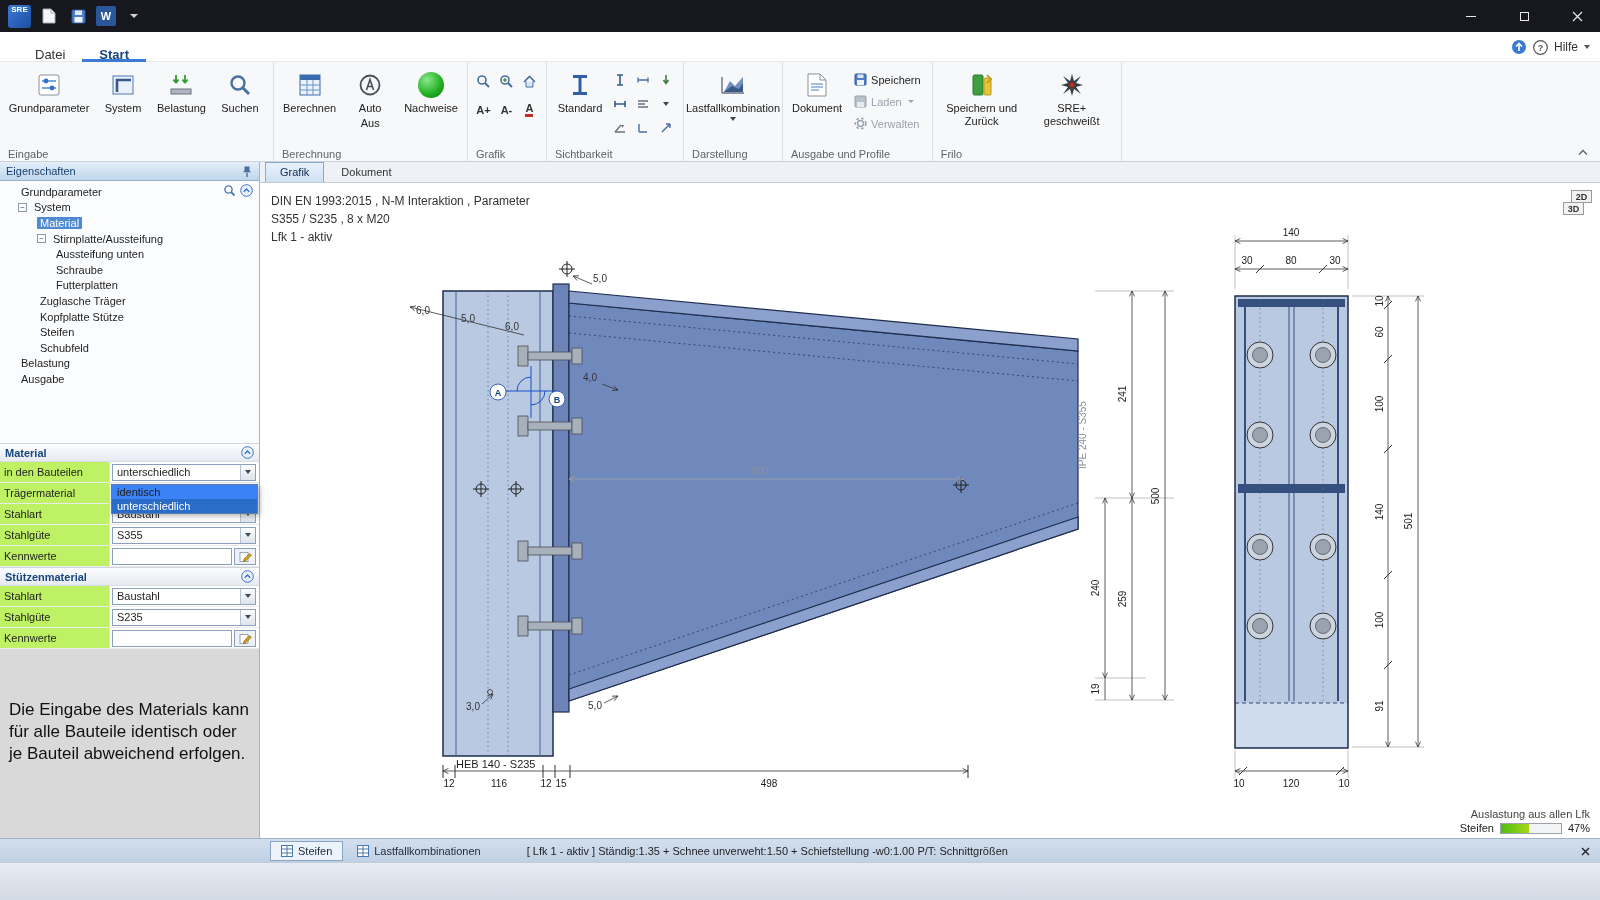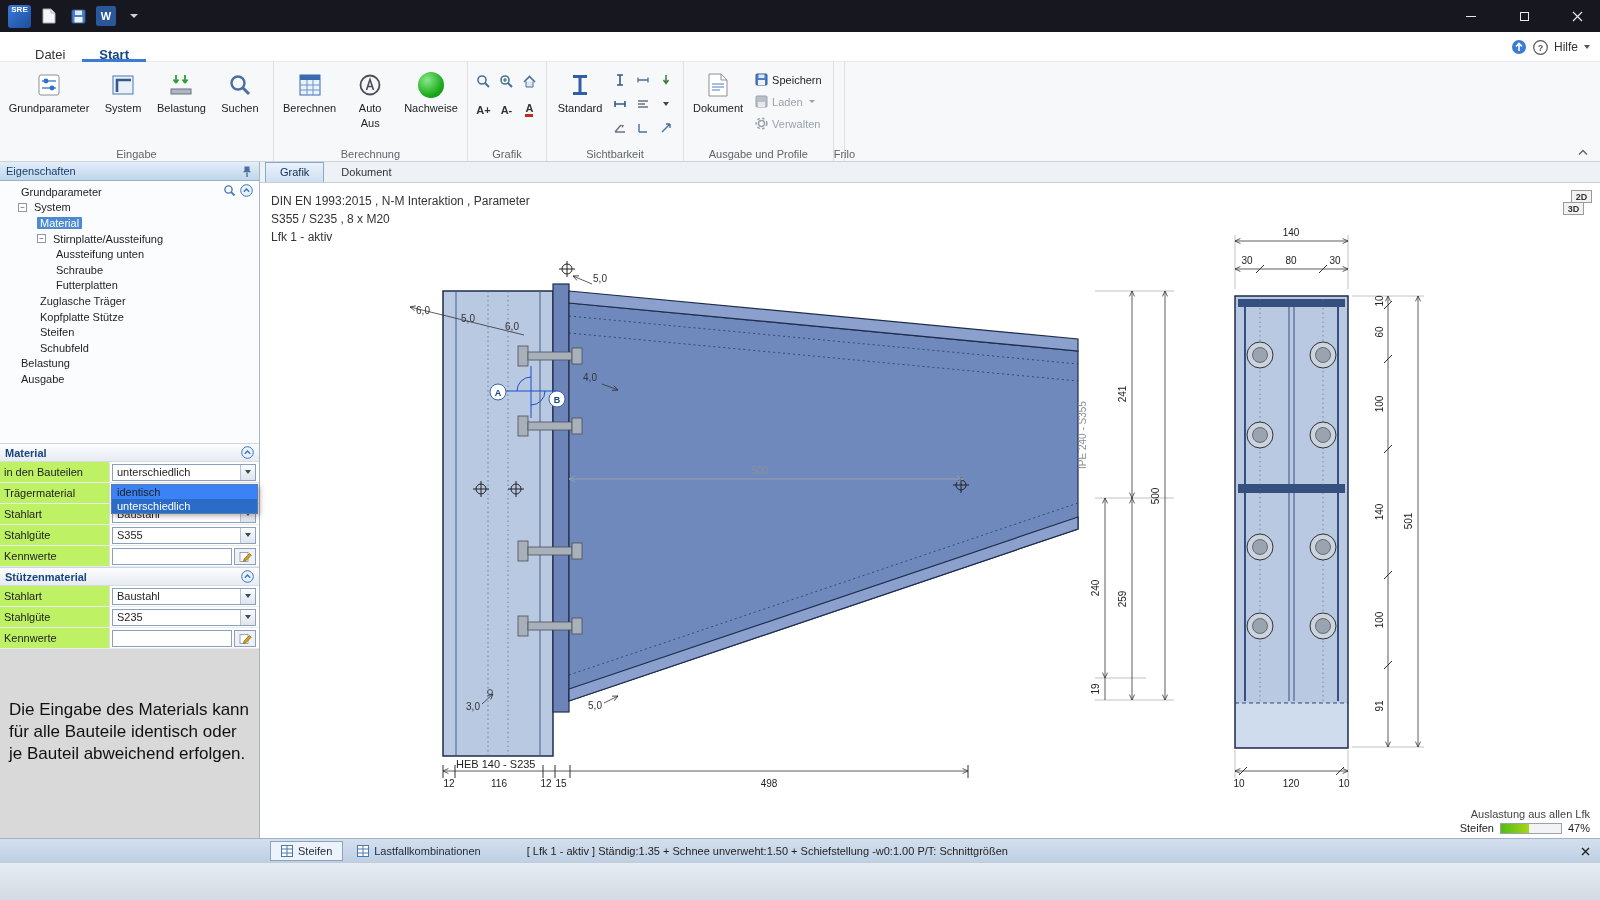--- a/index.html
+++ b/index.html
@@ -21,21 +21,21 @@
 .menubar{height:30px;background:#fff;display:flex;align-items:center;border-bottom:1px solid #e7e9ec;position:relative;padding-left:18px}
 .menu-tab{padding:8px 17px;height:30px;line-height:29px;font-size:13px;color:#333;cursor:default}
 .menu-tab.active{color:#17457e;font-weight:bold;box-shadow:inset 0 -3px 0 #3a7bd5}
 .menu-right{position:absolute;right:10px;top:0;height:30px;display:flex;align-items:center;gap:6px;color:#333;font-size:12px}
 .mr-caret{width:0;height:0;border-left:3.5px solid transparent;border-right:3.5px solid transparent;border-top:4px solid #555}
 
 
 .ribbon{height:100px;background:#f7f8fa;border-bottom:1px solid #cdd2d9;display:flex;position:relative}
 .rgroup{display:flex;flex-direction:column;position:relative;border-right:1px solid #dde0e4;padding:3px 5px 15px}
 .rgroup-body{display:flex;flex:1;align-items:flex-start;gap:2px}
-.rgroup-label{position:absolute;bottom:1px;left:0;right:0;text-align:center;font-size:11px;color:#5f646b;white-space:nowrap}
+.rgroup-label{position:absolute;bottom:1px;left:8px;right:0;text-align:left;font-size:11px;color:#5f646b;white-space:nowrap}
 .big-btn{min-width:56px;max-width:88px;padding:4px 3px 1px;display:flex;flex-direction:column;align-items:center;gap:2px;border:1px solid transparent;border-radius:2px;text-align:center;font-size:11px;color:#222;line-height:1.15;cursor:default}
 .ricon{height:30px;display:flex;align-items:center;justify-content:center}
 .sphere{width:26px;height:26px;border-radius:50%;background:radial-gradient(circle at 9px 8px,#8ae88a,#1fae1f 60%,#0c7a0c)}
 .icon-btn{width:21px;height:21px;display:flex;align-items:center;justify-content:center;border:1px solid transparent;border-radius:2px;font-size:11px;font-weight:bold;color:#333}
 .grafik-grid{display:grid;grid-template-columns:repeat(3,22px);grid-auto-rows:24px;gap:4px 1px;padding-top:6px}
 .sicht-grid{display:grid;grid-template-columns:repeat(3,22px);grid-auto-rows:23px;gap:1px;padding-top:4px}
 .stack{display:flex;flex-direction:column;gap:3px;padding-top:5px}
 .small-btn{display:flex;align-items:center;gap:4px;padding:2px 5px;font-size:11px;border:1px solid transparent;border-radius:2px;white-space:nowrap}
 .small-btn.disabled{color:#9aa2ac}
 .sm-caret{width:0;height:0;border-left:3px solid transparent;border-right:3px solid transparent;border-top:3.5px solid #9aa2ac;margin-left:2px}
@@ -341,20 +341,36 @@
           <div class="icon-btn">
               <svg width="14" height="14" viewBox="0 0 14 14">
                 <path d="M3,11 L11,3 M11,3 h-4 M11,3 v4" fill="none" stroke="#4a6f9e" stroke-width="1.4"></path>
               </svg>
             </div>
         </div>
       </div>
       <div class="rgroup-label">Sichtbarkeit</div>
     </div>
 
+    <div class="rgroup">
+      <div class="rgroup-body">
+        <div class="big-btn">
+          <span class="ricon">
+              <svg width="28" height="26" viewBox="0 0 28 26">
+                <path d="M3,21 h22 M3,21 v-16" stroke="#6a7280" stroke-width="1.4" fill="none"></path>
+                <polygon points="5,20 11,9 16,14 24,5 24,20" fill="#5b7fb4" opacity="0.85"></polygon>
+                <polygon points="5,20 13,14 20,17 24,11 24,20" fill="#2c4a78" opacity="0.8"></polygon>
+              </svg>
+            </span>
+          <span>Lastfallkombination</span>
+          <span class="btn-caret"></span>
+        </div>
+      </div>
+      <div class="rgroup-label">Darstellung</div>
+    </div>
 
     <div class="rgroup">
       <div class="rgroup-body">
         <div class="big-btn">
           <span class="ricon">
               <svg width="22" height="26" viewBox="0 0 22 26">
                 <path d="M2,2 h12 l6,6 v16 h-18 z" fill="#fff" stroke="#8a8f98"></path>
                 <path d="M14,2 v6 h6" fill="none" stroke="#8a8f98"></path>
                 <line x1="5" y1="12" x2="17" y2="12" stroke="#4a7fc8"></line>
                 <line x1="5" y1="15" x2="17" y2="15" stroke="#4a7fc8"></line>
@@ -386,20 +402,41 @@
                 <circle cx="6.5" cy="6.5" r="5.3" fill="none" stroke="#9aa2ac" stroke-width="1.6" stroke-dasharray="2.5,2.5"></circle>
               </svg>
             <span>Verwalten</span>
           </div>
         </div>
       </div>
       <div class="rgroup-label">Ausgabe und Profile</div>
     </div>
 
     <div class="rgroup">
+      <div class="rgroup-body">
+        <div class="big-btn">
+          <span class="ricon">
+              <svg width="26" height="26" viewBox="0 0 26 26">
+                <rect x="4" y="3" width="10" height="20" rx="1.5" fill="#3f9e3f" stroke="#2a7a2a"></rect>
+                <rect x="15" y="6" width="7" height="17" rx="1.5" fill="#e8c43a" stroke="#b8941a"></rect>
+                <path d="M18,3 l4,4 -4,4" fill="none" stroke="#b8941a" stroke-width="1.6"></path>
+              </svg>
+            </span>
+          <span>Speichern und Zurück</span>
+        </div>
+        <div class="big-btn">
+          <span class="ricon">
+              <svg width="26" height="26" viewBox="0 0 26 26">
+                <path d="M13,2 L15,9 L22,4 L17,11 L24,13 L17,15 L22,22 L15,17 L13,24 L11,17 L4,22 L9,15 L2,13 L9,11 L4,4 L11,9 Z" fill="#3a3f46"></path>
+                <circle cx="13" cy="13" r="2.4" fill="#c42b1c"></circle>
+              </svg>
+            </span>
+          <span>SRE+ geschweißt</span>
+        </div>
+      </div>
       <div class="rgroup-label">Frilo</div>
     </div>
 
     <div class="ribbon-collapse">
       <svg width="10" height="7" viewBox="0 0 10 7">
           <path d="M1,5.5 L5,1.5 L9,5.5" fill="none" stroke="#5f646b" stroke-width="1.4"></path>
         </svg>
     </div>
   </div>
 

